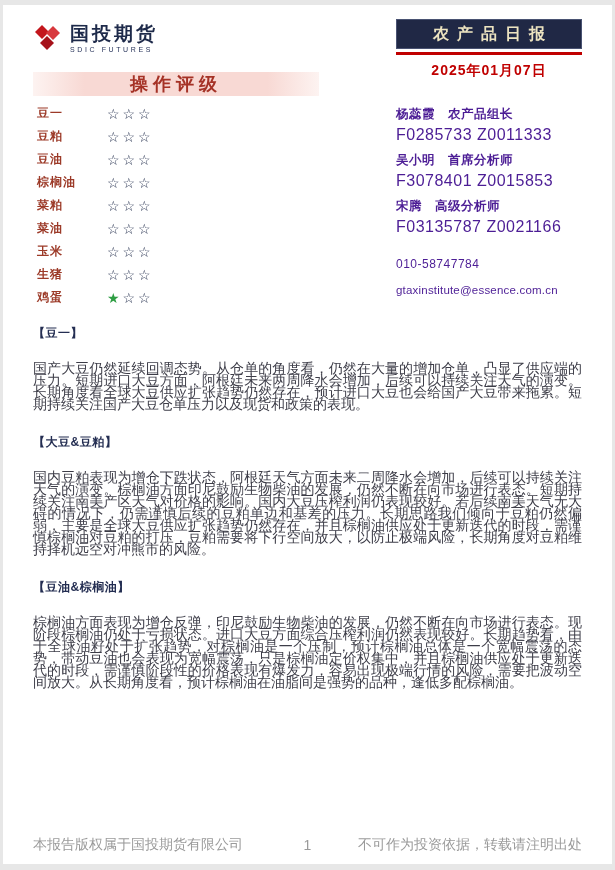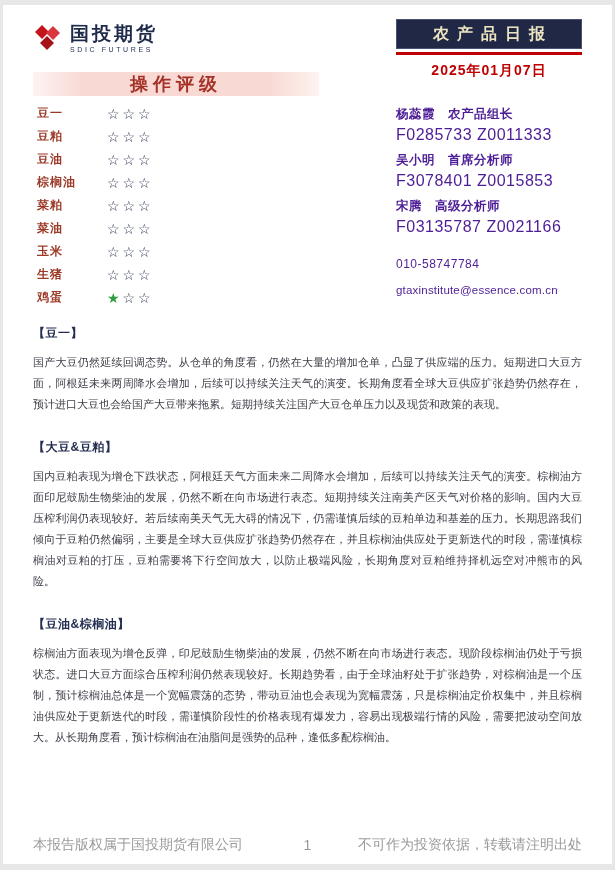--- a/index.html
+++ b/index.html
@@ -51,21 +51,21 @@
   .analysts { margin-top:24px; color:#4c1d95; }
   .a-name { font-weight:bold; font-size:12.5px; line-height:21px; letter-spacing:0.5px; }
   .a-code { font-size:16px; line-height:20px; letter-spacing:0.5px; margin-bottom:5px; }
   .a-phone { margin-top:20px; font-size:12px; letter-spacing:0.5px; }
   .a-email { margin-top:13px; font-size:11.5px; letter-spacing:0.2px; }
 
   
   .report-body { margin-top:16px; }
   .section { margin-bottom:24px; }
   .sec-head { color:#242e52; font-weight:bold; font-size:12px; margin-bottom:10px; letter-spacing:0.5px; }
-  .sec-body { color:#3d3d48; font-size:11px; line-height:21px; text-align:justify; }
+  .sec-body { color:#3d3d48; font-size:14px; line-height:12px; text-align:justify;margin-top:20px; }
 
   
   .footer {
     position:absolute; left:30px; right:30px; bottom:10px;
     display:grid; grid-template-columns:1fr auto 1fr; align-items:center;
     font-size:14px; color:#9a9a9a;margin-top:40px;
   }
   .footer .f-left  { justify-self:start; }
   .footer .f-page  { justify-self:center; }
   .footer .f-right { justify-self:end; }

